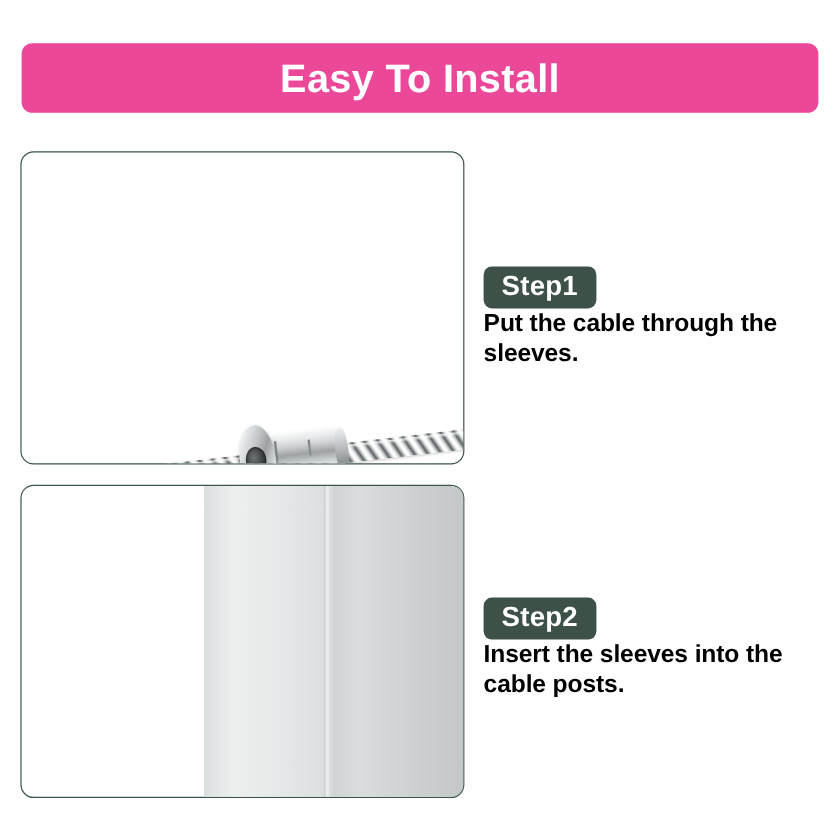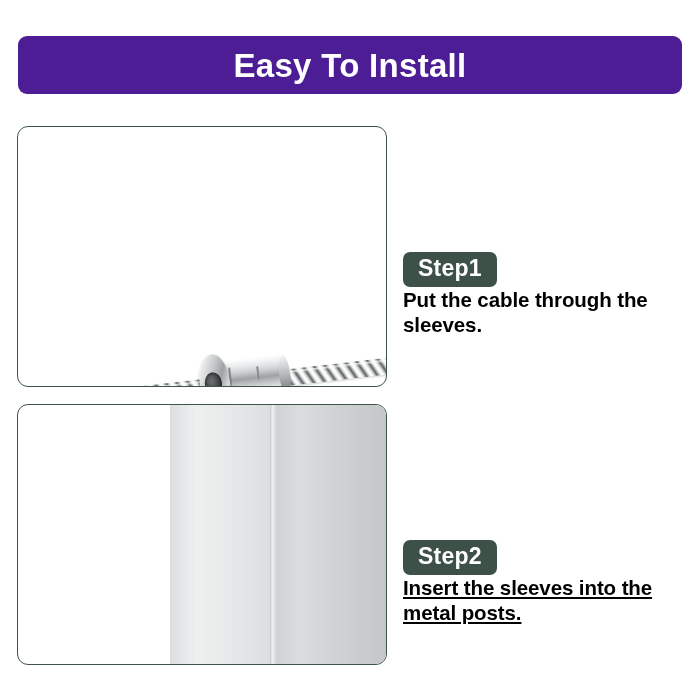--- a/index.html
+++ b/index.html
@@ -16,21 +16,21 @@
     -webkit-font-smoothing: antialiased;
   }
 
   
   .header-banner {
     position: absolute;
     left: 18px;
     top: 36px;
     width: 664px;
     height: 58px;
-    background: #4c1d95;
+    background: #ec4899;
     border-radius: 9px;
     display: flex;
     align-items: center;
     justify-content: center;
     box-sizing: border-box;
   }
   .header-title {
     color: #ffffff;
     font-size: 33px;
     font-weight: bold;
@@ -181,33 +181,32 @@
     width: 17px;
     height: 22px;
     border-radius: 50%;
     background: radial-gradient(ellipse at 40% 40%, #6f7375, #2f3334 70%, #1d2021);
     box-shadow: inset 0 0 3px rgba(0,0,0,.7);
   }
 
   
   .step-block { position: absolute; left: 403px; }
   #step-block-1 { top: 222px; }
-  #step-block-2 { top: 510px; text-decoration: underline; }
+  #step-block-2 { top: 498px; }
 
   .step-badge {
     display: inline-block;
     background: #3e5149;
     color: #ffffff;
     border-radius: 7px;
     padding: 5px 15px 7px 15px;
     font-size: 23px;
     font-weight: bold;
     line-height: 1;
     letter-spacing: 0.2px;
-    margin-top: 30px;
   }
   .step-desc {
     color: #000000;
     font-size: 20.5px;
     font-weight: bold;
     line-height: 1.22;
     width: 268px;
     letter-spacing: -0.1px;
   }
 </style>
@@ -248,14 +247,14 @@
     <div class="post-face"></div>
     <div class="post-shadow"></div>
     <div class="post-seam"></div>
     <div class="post-side"></div>
 
   </div>
 </div>
 
 <div class="step-block" id="step-block-2">
   <div class="step-badge">Step2</div>
-  <div class="step-desc">Insert the sleeves into the metal posts.</div>
+  <div class="step-desc">Insert the sleeves into the cable posts.</div>
 </div>
 
 </body></html>

